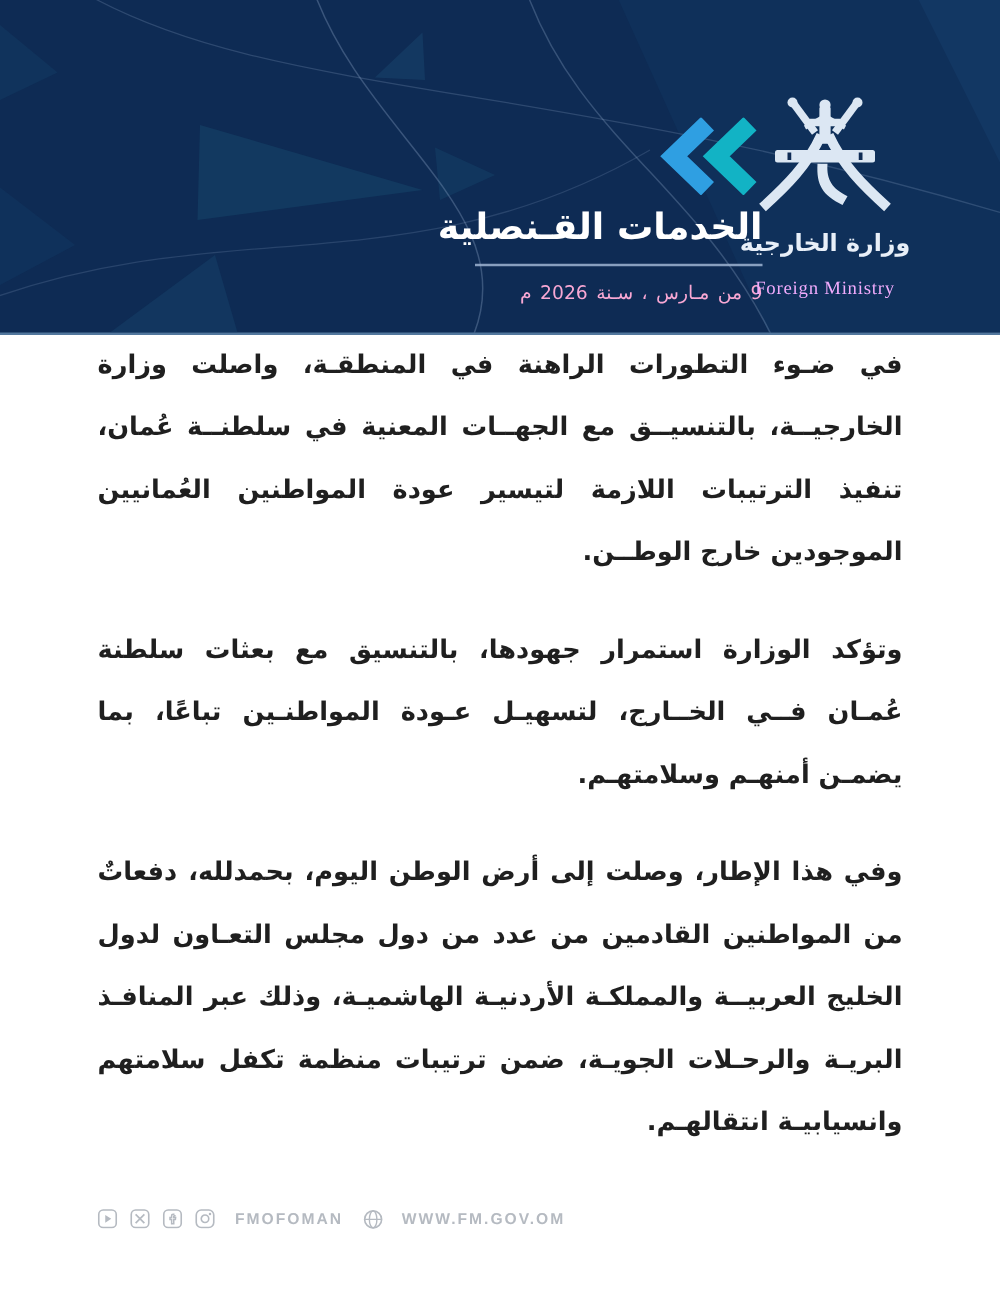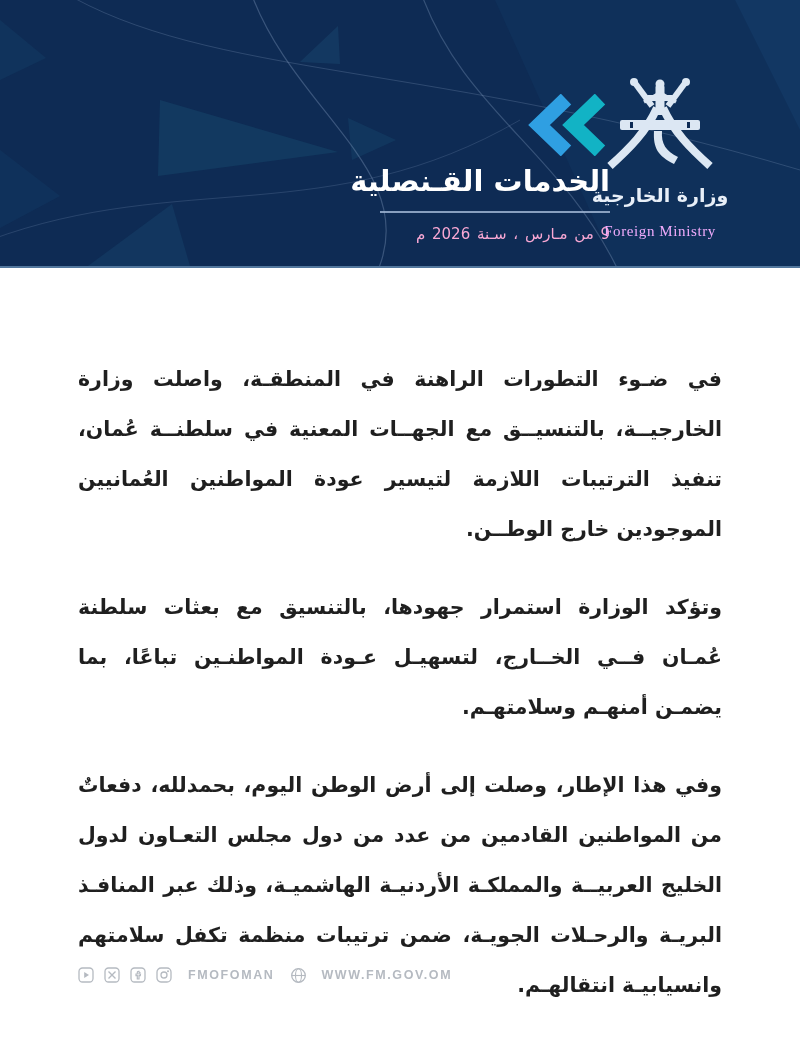--- a/index.html
+++ b/index.html
@@ -42,21 +42,20 @@
     white-space:nowrap;
   }
   .ministry-en{
     font-family:"Liberation Serif",serif;font-size:15px;color:#f0abfc;
     letter-spacing:.6px;margin-top:17px;white-space:nowrap;
   }
   
   .statement{
     position:absolute;top:266px;left:78px;width:644px;
     direction:rtl;text-align:justify;
-    padding-top:88px;
   }
   .statement p{
     margin:0 0 28px 0;
     font-size:20.5px;line-height:50px;font-weight:700;color:#1f1f1f;
   }
   
   .footer{
     position:absolute;top:962px;left:78px;height:26px;
     display:flex;align-items:center;gap:10px;
     color:#b5bac1;

